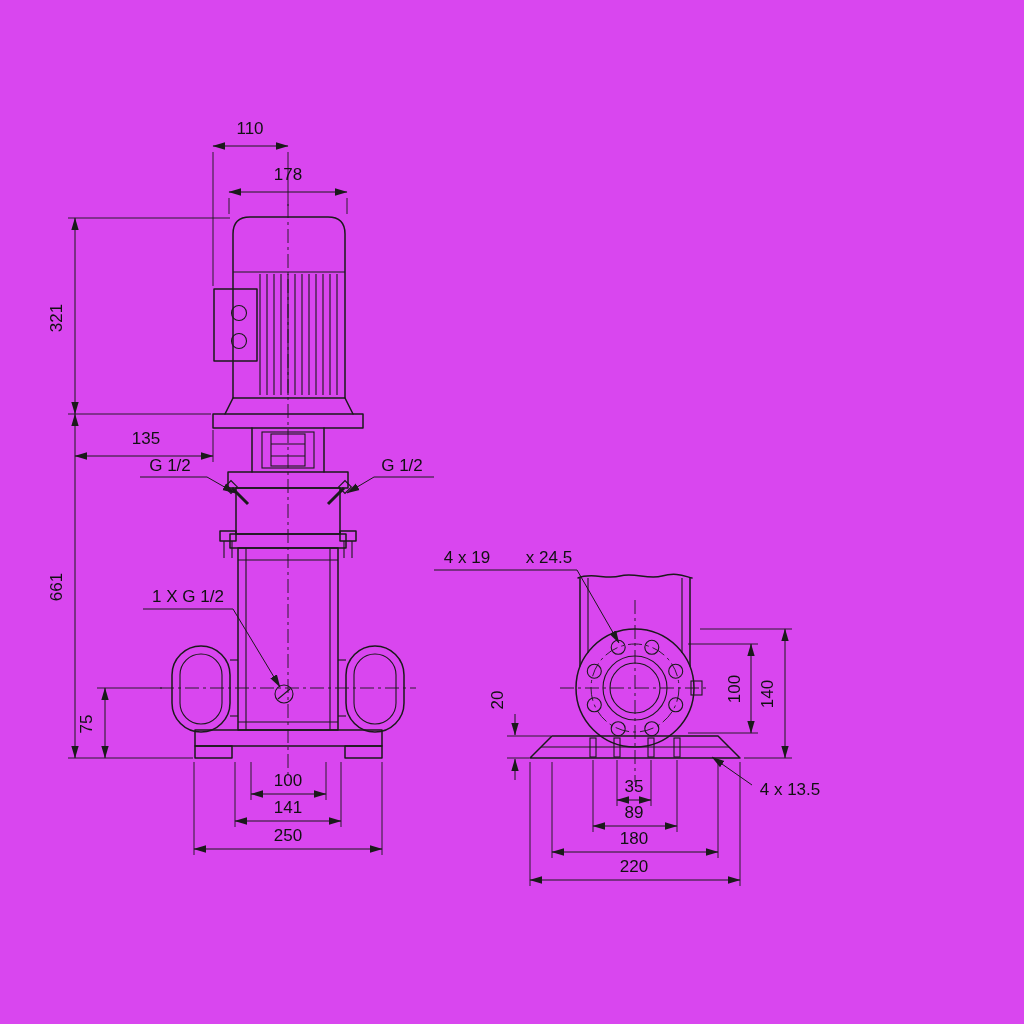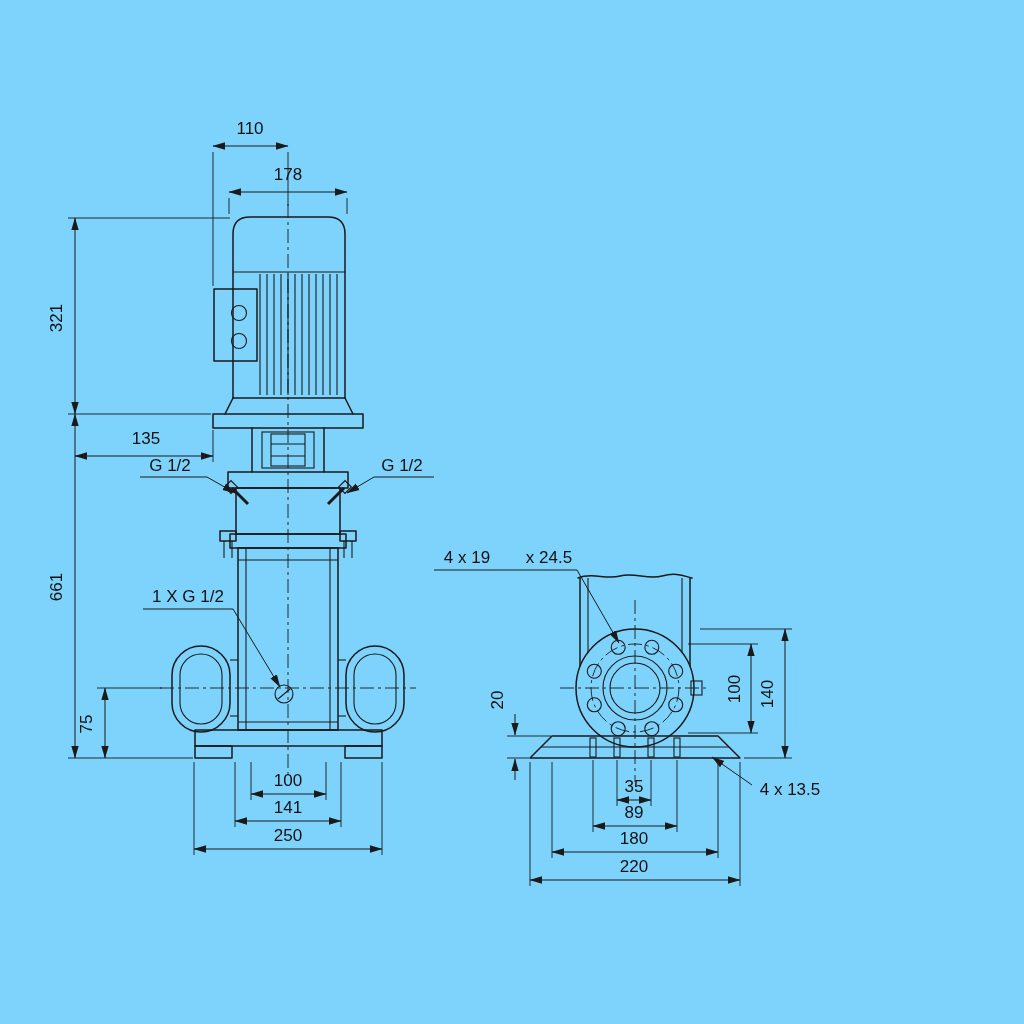--- a/index.html
+++ b/index.html
@@ -1,16 +1,16 @@
 <!DOCTYPE html>
 <html><head>
 <meta charset="utf-8">
 <style>
   html,body{margin:0;padding:0;background:#ffffff;}
-  .stage{position:relative;width:1024px;height:1024px;background:#7dd3fc;overflow:hidden;
+  .stage{position:relative;width:1024px;height:1024px;background:#d946ef;overflow:hidden;
          font-family:"Liberation Sans", sans-serif;}
   svg{display:block;}
   .ol  {fill:none;stroke:#1a1a1a;stroke-width:1.5;stroke-linejoin:round;stroke-linecap:round;}
   .thin{fill:none;stroke:#1a1a1a;stroke-width:1.1;}
   .dim {fill:none;stroke:#1a1a1a;stroke-width:1;}
   .ext {fill:none;stroke:#1a1a1a;stroke-width:0.9;}
   .cl  {fill:none;stroke:#1a1a1a;stroke-width:0.9;stroke-dasharray:14 4 3 4;}
   .lbl {font:17px "Liberation Sans", sans-serif;fill:#111;}
   .plug{stroke:#1a1a1a;stroke-width:3;fill:none;}
 </style>

